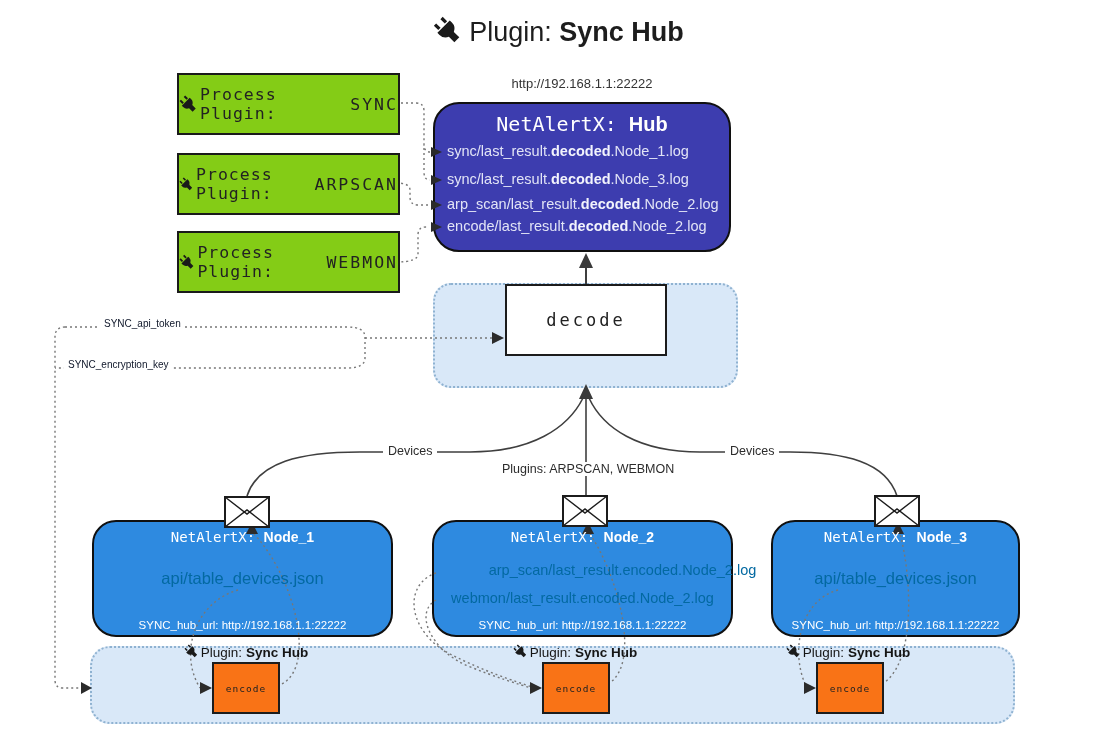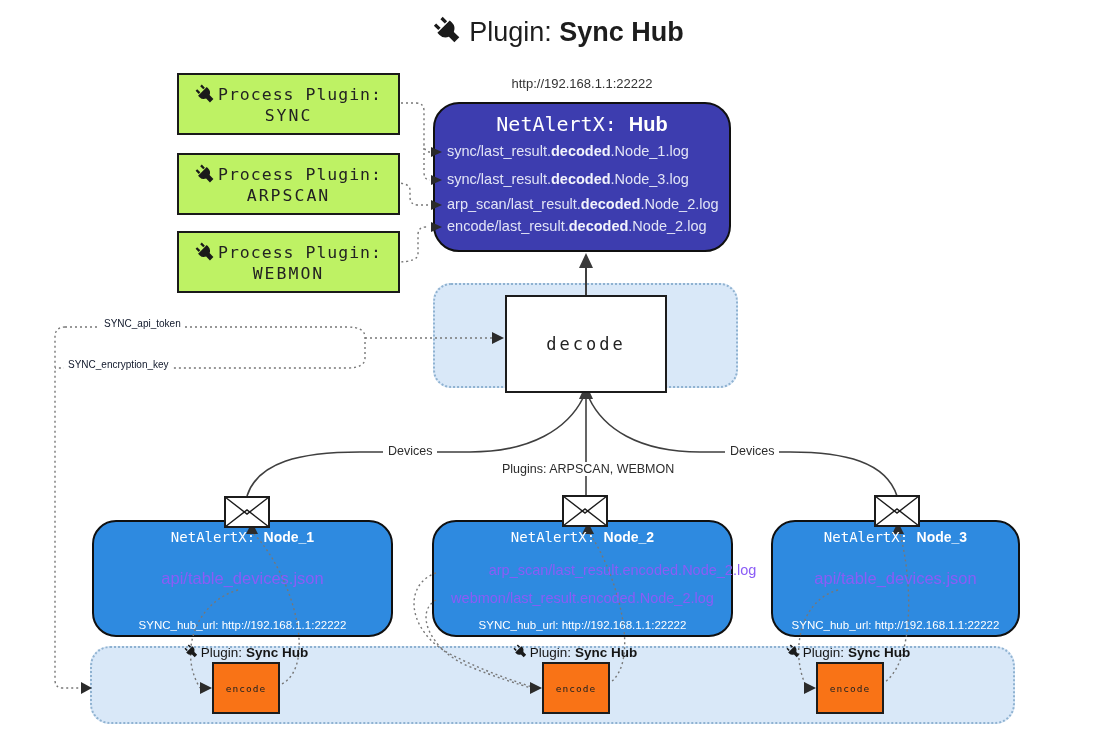--- a/index.html
+++ b/index.html
@@ -7,59 +7,59 @@
          font-family:"Liberation Sans",sans-serif;color:#222;}
   .abs{position:absolute;}
   .mono{font-family:"DejaVu Sans Mono","Liberation Mono",monospace;}
 
   
   #title{left:0;top:16px;width:1117px;text-align:center;font-size:27px;color:#1d1d1d;z-index:7;}
   #title .plugicon{width:30px;height:30px;vertical-align:-5px;margin-right:6px;}
   #title b{font-weight:bold;}
 
   
-  .pbox{left:177px;width:219px;height:58px;background:#bef264;border:2px solid #1a1a1a;z-index:6;
-        display:flex;flex-direction:column;align-items:center;justify-content:center;gap:1px;}
+  .pbox{left:177px;width:219px;height:58px;background:#84cc16;border:2px solid #1a1a1a;z-index:6;
+        display:flex;flex-direction:row;align-items:center;justify-content:center;gap:1px;}
   .pbox .l1{font-size:16.5px;letter-spacing:1px;display:flex;align-items:center;}
   .pbox .l1 .plugicon{width:21px;height:21px;margin-right:2px;}
   .pbox .l2{font-size:16.5px;letter-spacing:2px;}
 
   
   #hub-url{left:433px;top:76px;width:298px;text-align:center;font-size:13px;color:#333;z-index:6;}
   #hub{left:433px;top:102px;width:298px;height:150px;background:#3d3daf;border:2.5px solid #101010;
        border-radius:26px;box-sizing:border-box;z-index:1;}
   #hub-title{left:433px;top:112px;width:298px;text-align:center;color:#ffffff;font-size:20px;z-index:6;}
   #hub-title b{font-family:"Liberation Sans",sans-serif;font-weight:bold;}
   .hublog{left:447px;width:290px;height:20px;font-size:14.5px;color:#e2e4f6;z-index:6;white-space:nowrap;}
   .hublog b{color:#f2f3fc;}
 
   
   #decode-panel{left:433px;top:283px;width:305px;height:105px;background:#d9e8f8;
                 border:2px dotted #8fb2d1;border-radius:18px;box-sizing:border-box;z-index:1;}
-  #decode-box{left:505px;top:295px;width:162px;height:98px;background:#fff;border:2px solid #1c1c1c;
+  #decode-box{left:505px;top:284px;width:162px;height:72px;background:#fff;border:2px solid #1c1c1c;
               box-sizing:border-box;z-index:6;display:flex;align-items:center;justify-content:center;
               font-size:17px;letter-spacing:3px;}
 
   
   .linelabel{background:#ffffff;padding:0 4px;font-size:10px;color:#0f172a;z-index:7;white-space:nowrap;}
   #lbl-api{left:100px;top:318px;}
   #lbl-key{left:64px;top:359px;}
 
   
   .flowlabel{background:#ffffff;padding:0 5px;font-size:12.5px;color:#2c2c2c;z-index:7;white-space:nowrap;}
   #lbl-dev-l{left:383px;top:444px;}
   #lbl-dev-r{left:725px;top:444px;}
   #lbl-plugins{left:497px;top:462px;}
 
   
   .node{top:520px;height:117px;background:#2e8ae0;border:2.5px solid #101010;border-radius:24px;
         box-sizing:border-box;z-index:1;}
   .node-title{text-align:center;color:#fff;font-size:14px;z-index:6;white-space:nowrap;}
   .node-title b{font-family:"Liberation Sans",sans-serif;font-weight:bold;}
-  .node-file{text-align:center;color:#8b5cf6;z-index:6;white-space:nowrap;}
+  .node-file{text-align:center;color:#0369a1;z-index:6;white-space:nowrap;}
   .node-url{text-align:center;color:#ffffff;font-size:11.5px;z-index:6;white-space:nowrap;}
 
   
   .envelope{width:46px;height:32px;z-index:6;}
 
   
   #band{left:90px;top:646px;width:925px;height:78px;background:#d9e8f8;border:2px dotted #8fb2d1;
         border-radius:20px;box-sizing:border-box;z-index:1;}
   .encode-box{top:662px;width:68px;height:52px;background:#f97316;border:2px solid #1c1c1c;box-sizing:border-box;
               z-index:6;display:flex;align-items:center;justify-content:center;font-size:9.5px;letter-spacing:1px;}

